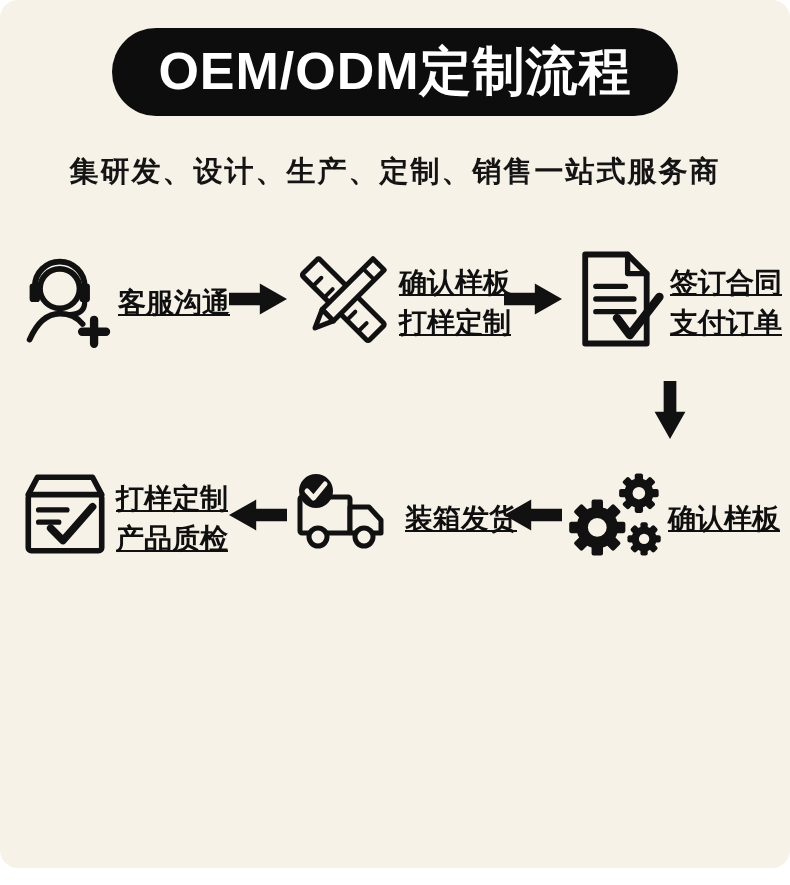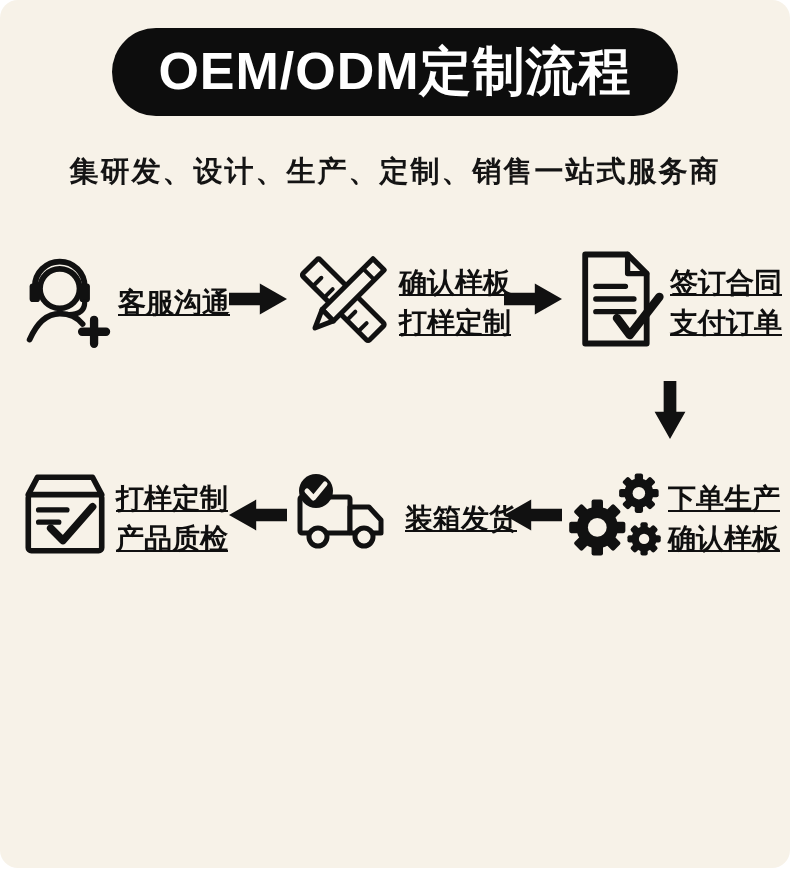--- a/index.html
+++ b/index.html
@@ -249,20 +249,19 @@
               <rect class="fill-ink" x="-3.5" y="-16" width="7" height="32" rx="2"></rect>
               <rect class="fill-ink" x="-3.5" y="-16" width="7" height="32" rx="2" transform="rotate(45)"></rect>
               <rect class="fill-ink" x="-3.5" y="-16" width="7" height="32" rx="2" transform="rotate(90)"></rect>
               <rect class="fill-ink" x="-3.5" y="-16" width="7" height="32" rx="2" transform="rotate(135)"></rect>
               <circle class="fill-ink" r="12"></circle>
               <circle class="fill-bg" r="5"></circle>
             </g>
           </svg>
         </div>
         <div class="step-label">
-          <div>下单生产</div>
           <div>确认样板</div>
         </div>
       </div>
     </div>
 
   </div>
 </div>
 
 </body></html>

